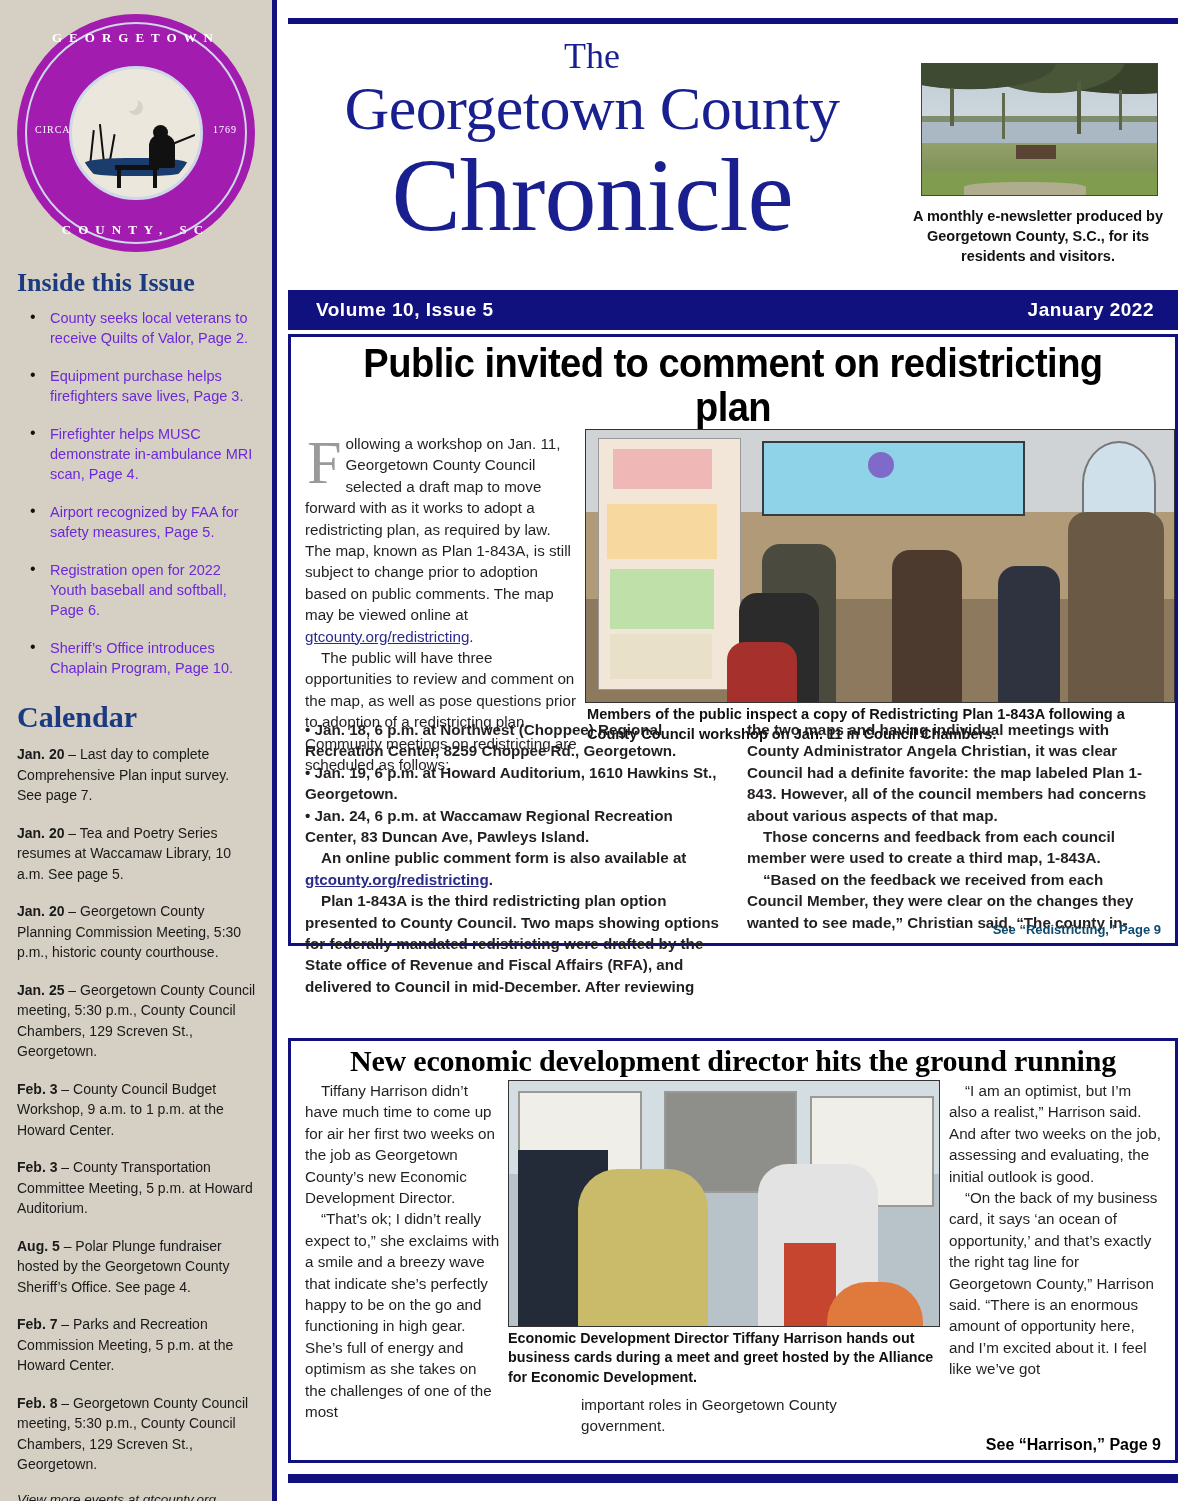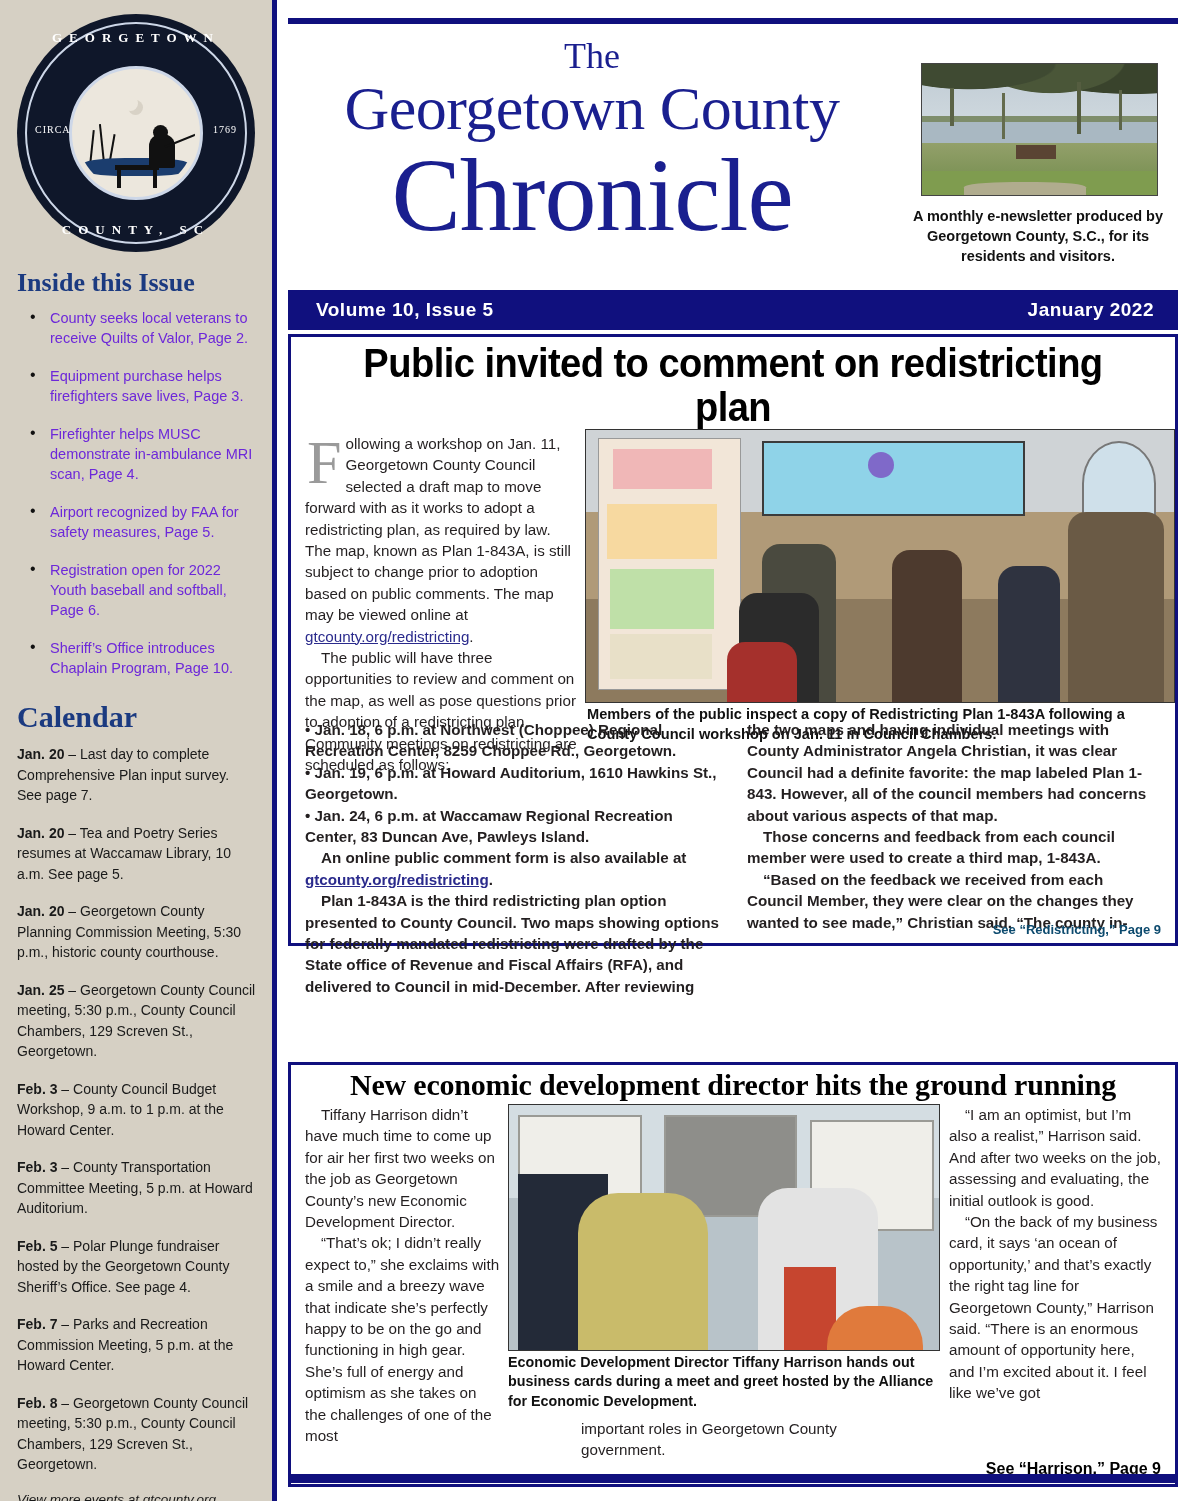--- a/index.html
+++ b/index.html
@@ -13,21 +13,21 @@
   
   .sidebar{
     position:absolute;left:0;top:0;width:277px;height:1501px;
     background:#d6d0c4;
     border-right:5px solid #10107e;
     box-sizing:border-box;
   }
   .seal-wrap{width:100%;display:flex;justify-content:center;padding-top:14px;}
   .seal{
     position:relative;width:238px;height:238px;border-radius:50%;
-    background:#0f172a;box-shadow:0 0 0 0px #d6d0c4;
+    background:#a21caf;box-shadow:0 0 0 0px #d6d0c4;
   }
   .seal .ring1{
     position:absolute;left:8px;top:8px;right:8px;bottom:8px;border-radius:50%;
     border:2px solid #cdd7e8;
   }
   .seal .ring2{
     position:absolute;left:52px;top:52px;right:52px;bottom:52px;border-radius:50%;
     background:#ece7dd;border:3px solid #cdd7e8;
   }
   .seal .inner-pic{
@@ -136,21 +136,21 @@
   }
   .volbar .date{
     position:absolute;right:24px;top:9px;font-size:19px;font-weight:700;color:#fff;letter-spacing:0.5px;
   }
 
   
   .art{
     position:absolute;box-sizing:border-box;border:3px solid #10107e;background:#fff;
   }
   .art1{left:6px;top:334px;width:890px;height:612px;}
-  .art2{left:6px;top:1038px;width:890px;height:425px;margin-top:24px;}
+  .art2{left:6px;top:1038px;width:890px;height:425px;}
   .rule-bottom{position:absolute;left:6px;top:1474px;width:890px;height:9px;background:#10107e;}
 
   .h1-head{
     margin:4px 10px 0 10px;text-align:center;color:#000;
     font-family:"Liberation Sans Narrow","Liberation Sans", sans-serif;
     font-weight:700;font-size:41px;line-height:44px;letter-spacing:-0.6px;
     transform:scaleX(0.93);transform-origin:center;
   }
   .h2-head{
     margin:3px 10px 2px 10px;text-align:center;color:#000;
@@ -275,21 +275,21 @@
     <div class="cal-item">
       <b>Jan. 25</b><span> – Georgetown County Council meeting, 5:30 p.m., County Council Chambers, 129 Screven St., Georgetown.</span>
     </div>
     <div class="cal-item">
       <b>Feb. 3</b><span> – County Council Budget Workshop, 9 a.m. to 1 p.m. at the Howard Center.</span>
     </div>
     <div class="cal-item">
       <b>Feb. 3</b><span> – County Transportation Committee Meeting, 5 p.m. at Howard Auditorium.</span>
     </div>
     <div class="cal-item">
-      <b>Feb. 5</b><span> – Polar Plunge fundraiser hosted by the Georgetown County Sheriff’s Office. See page 4.</span>
+      <b>Aug. 5</b><span> – Polar Plunge fundraiser hosted by the Georgetown County Sheriff’s Office. See page 4.</span>
     </div>
     <div class="cal-item">
       <b>Feb. 7</b><span> – Parks and Recreation Commission Meeting, 5 p.m. at the Howard Center.</span>
     </div>
     <div class="cal-item">
       <b>Feb. 8</b><span> – Georgetown County Council meeting, 5:30 p.m., County Council Chambers, 129 Screven St., Georgetown.</span>
     </div>
 
     <div class="cal-foot">View more events at gtcounty.org</div>
   </aside>

